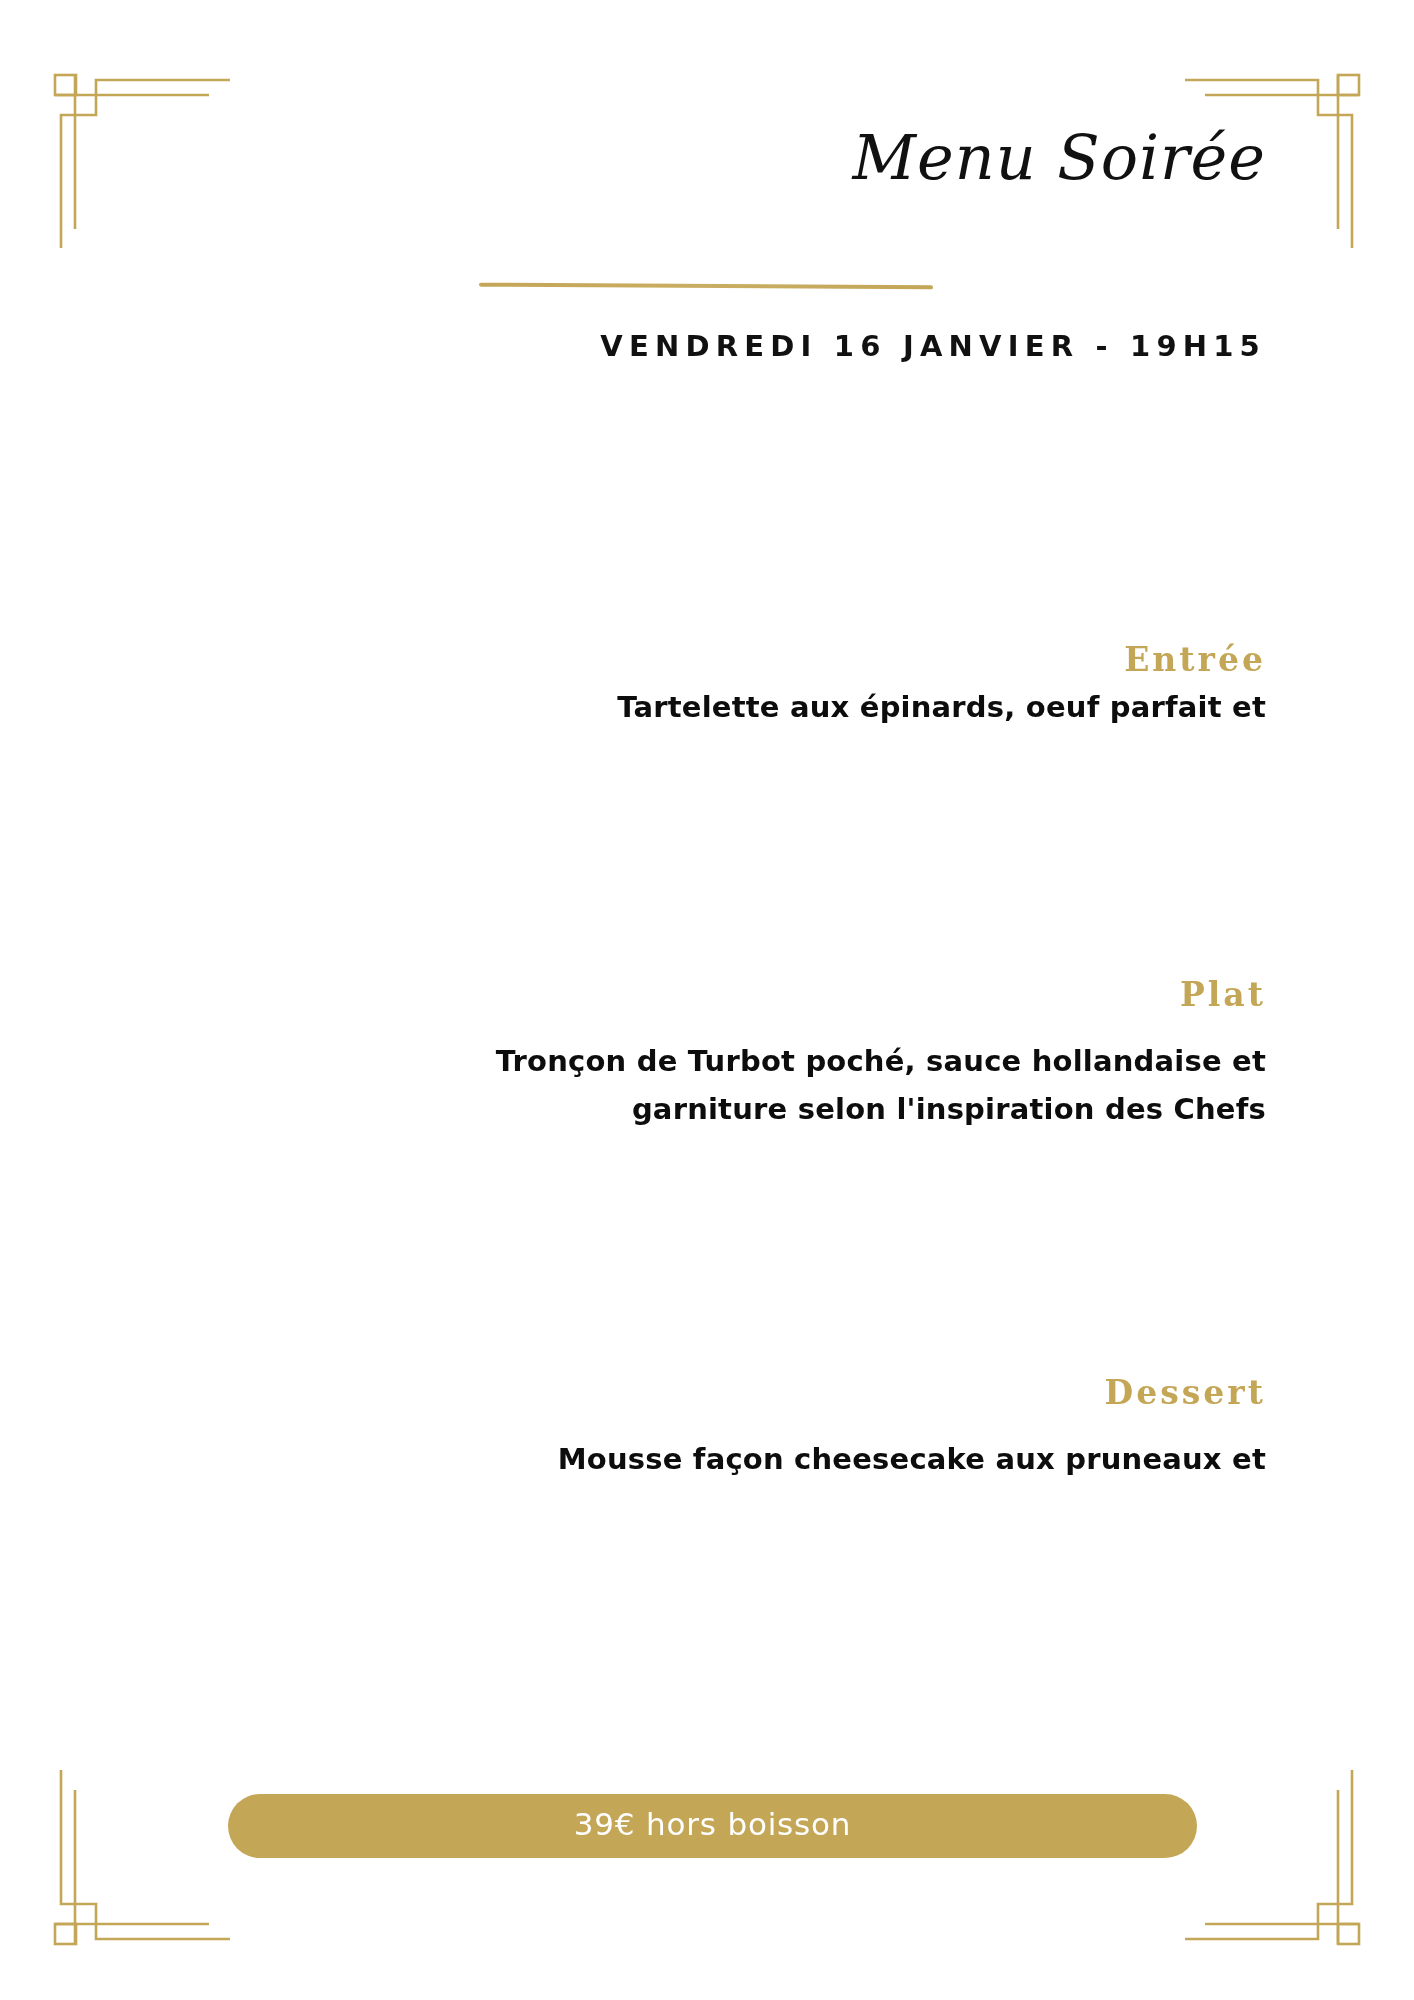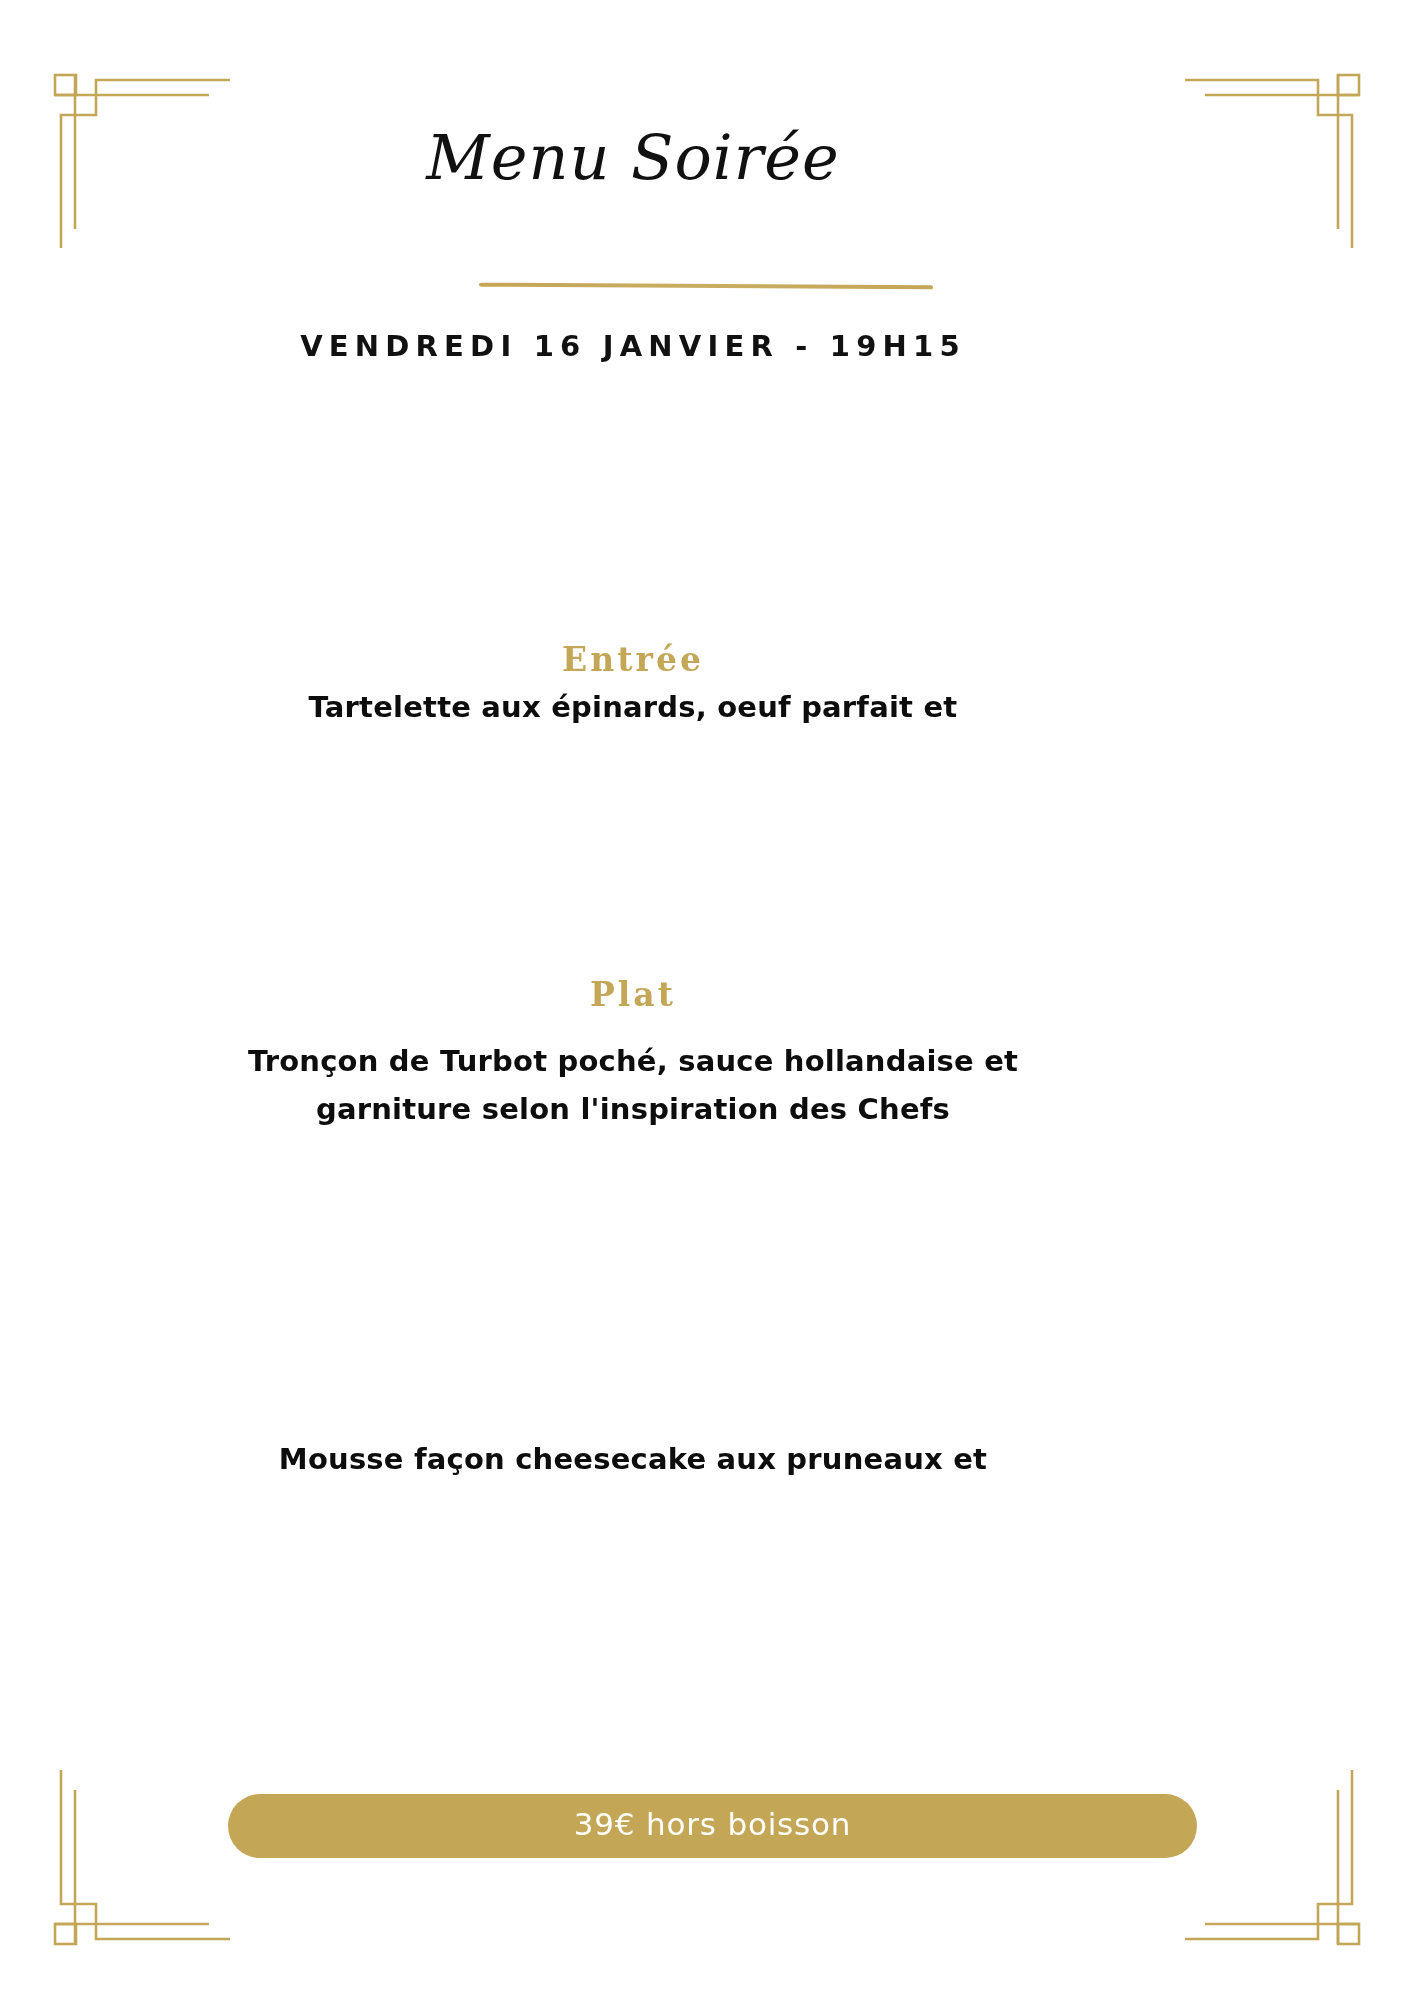--- a/index.html
+++ b/index.html
@@ -1,20 +1,20 @@
 <!DOCTYPE html>
 <html><head>
 <meta charset="utf-8">
 <style>
   html, body { margin: 0; padding: 0; background: #ffffff; }
   body { width: 1414px; height: 2000px; position: relative; overflow: hidden; }
   .page { position: absolute; left: 0; top: 0; width: 1414px; height: 2000px; background: #ffffff; }
   .ornament { position: absolute; left: 0; top: 0; width: 1414px; height: 2000px; pointer-events: none; }
   .center-line {
-    position: absolute; left: 0; width: 1266px; text-align: center; white-space: nowrap;
+    position: absolute; left: 0; width: 1266px; text-align: right; white-space: nowrap;
   }
   .title {
     top: 118px; font-family: "DejaVu Serif", serif; font-style: italic;
     font-size: 62px; color: #111111; letter-spacing: 1px; line-height: 80px;
   }
   .divider {
     position: absolute; left: 479px; top: 284px; width: 454px; height: 4px;
     background: linear-gradient(to right, #c4a657 0%, #c9ad62 50%, #c4a657 100%);
     border-radius: 2px; transform: skewY(0.35deg);
   }
@@ -88,19 +88,20 @@
 
   <div class="center-line date-line">VENDREDI 16 JANVIER - 19H15</div>
 
   <div class="center-line course-heading" style="top:624px;margin-top:16px;">Entrée</div>
   <div class="center-line dish-line" style="top:683px;">Tartelette aux épinards, oeuf parfait et</div>
 
   <div class="center-line course-heading" style="top:975px;">Plat</div>
   <div class="center-line dish-line" style="top:1037px;">Tronçon de Turbot poché, sauce hollandaise et</div>
   <div class="center-line dish-line" style="top:1085px;">garniture selon l'inspiration des Chefs</div>
 
+  <div class="center-line course-heading" style="top:1373px;">Dessert</div>
   <div class="center-line dish-line" style="top:1435px;">Mousse façon cheesecake aux pruneaux et</div>
 
   <div class="price-pill">
     <span class="price-text">39€ hors boisson</span>
   </div>
 
 </div>
 
 </body></html>

